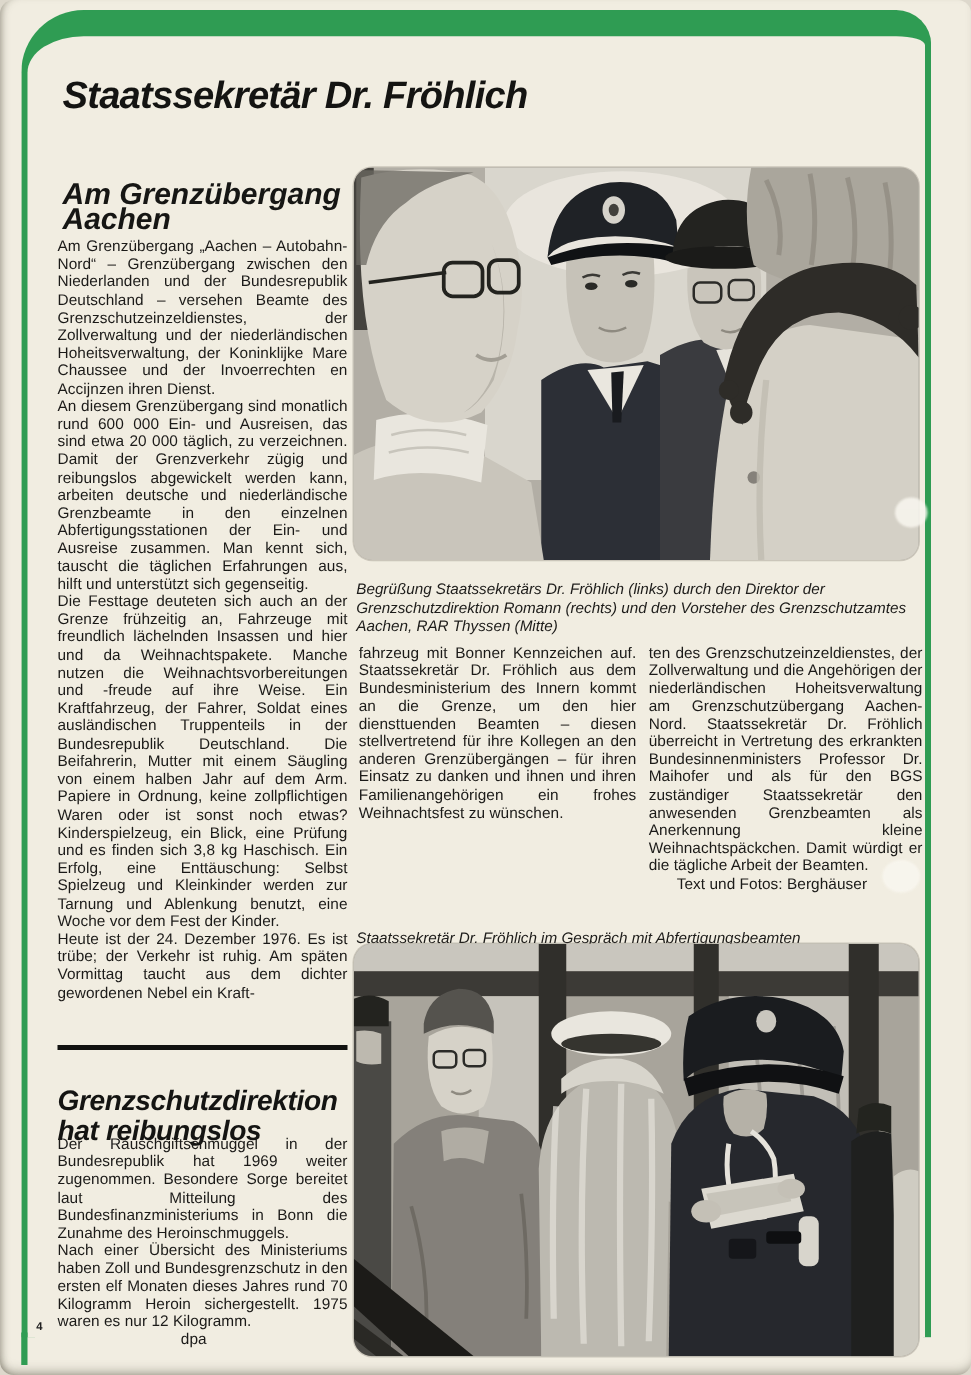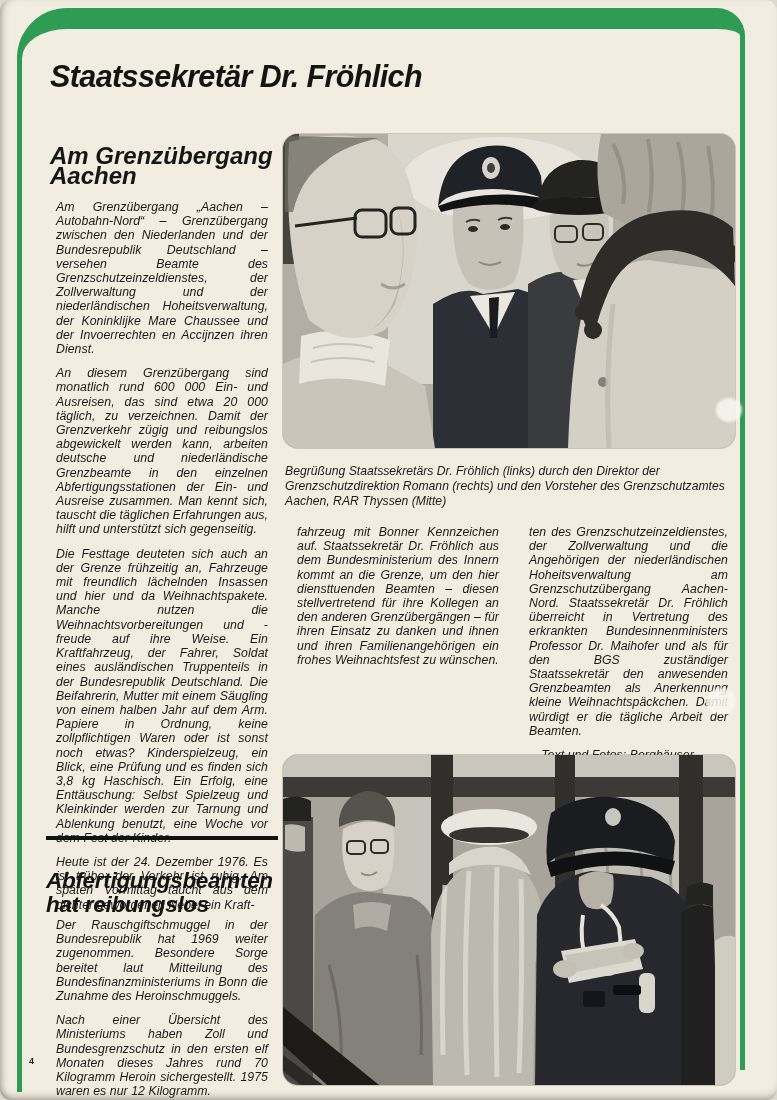--- a/index.html
+++ b/index.html
@@ -27,21 +27,21 @@
     position:absolute; left:50px; top:40px; width:560px;
     font-size:30.5px; line-height:32px; font-weight:bold; font-style:italic;
     letter-spacing:-0.6px; color:#141412;
   }
   .subhead {
     position:absolute; left:50px; top:126px; width:230px;
     font-size:24px; line-height:20px; font-weight:bold; font-style:italic;
     color:#161614;
   }
   .bodycol { position:absolute; font-size:12.3px; line-height:14.2px; text-align:justify; letter-spacing:0.05px; }
-  .bodycol p { margin:10px;font-style:italic; }
+  .bodycol p { margin:0; }
   .credit { text-align:center; padding-right:22px; }
   .caption { position:absolute; font-style:italic; font-size:12.2px; line-height:15px; color:#1d1c1a; }
   .rule2 { position:absolute; left:46px; top:836px; width:232px; height:4px; background:#121210; }
   .h2 {
     position:absolute; left:46px; top:850px; width:250px;
     font-size:22.5px; line-height:24.5px; font-weight:bold; font-style:italic;
     letter-spacing:-0.3px; color:#141412;
   }
   .dpa { text-align:center; padding-right:14px; }
   .pagenum { position:absolute; left:29px; top:1056px; font-size:9px; font-weight:bold; color:#222; }
@@ -151,20 +151,21 @@
 
   <div class="bodycol" id="col2">
     <p>fahrzeug mit Bonner Kennzeichen auf. Staatssekretär Dr. Fröhlich aus dem Bundesministerium des Innern kommt an die Grenze, um den hier diensttuenden Beamten – diesen stellvertretend für ihre Kollegen an den anderen Grenzübergängen – für ihren Einsatz zu danken und ihnen und ihren Familienangehörigen ein frohes Weihnachtsfest zu wünschen.</p>
   </div>
 
   <div class="bodycol" id="col3">
     <p>ten des Grenzschutzeinzeldienstes, der Zollverwaltung und die Angehörigen der niederländischen Hoheitsverwaltung am Grenzschutzübergang Aachen-Nord. Staatssekretär Dr. Fröhlich überreicht in Vertretung des erkrankten Bundesinnenministers Professor Dr. Maihofer und als für den BGS zuständiger Staatssekretär den anwesenden Grenzbeamten als Anerkennung kleine Weihnachtspäckchen. Damit würdigt er die tägliche Arbeit der Beamten.</p>
     <p class="credit">Text und Fotos: Berghäuser</p>
   </div>
 
+  <p class="caption" id="caption2">Staatssekretär Dr. Fröhlich im Gespräch mit Abfertigungsbeamten</p>
 
   <div class="photo" id="photo2">
     <svg width="452" height="330" viewBox="0 0 452 330">
       <rect x="0" y="0" width="452" height="330" fill="#a8a49b"></rect>
       <rect x="0" y="0" width="452" height="22" fill="#c9c6be"></rect>
       <rect x="0" y="22" width="452" height="20" fill="#3c3a36"></rect>
 
       <g>
         <rect x="100" y="42" width="52" height="220" fill="#c6c3bb"></rect>
         <rect x="300" y="42" width="96" height="230" fill="#c2bfb7"></rect>
@@ -225,21 +226,21 @@
 
       <g>
         <polygon points="0,252 96,330 44,330 0,290" fill="#1c1b18"></polygon>
         <polygon points="0,300 40,330 18,330 0,316" fill="#2a2925"></polygon>
       </g>
     </svg>
   </div>
 
   <div class="rule2"></div>
   <h2 class="h2">
-    <span>Abfertigungsbeamten</span><br>
+    <span>Grenzschutzdirektion</span><br>
     <span>hat reibungslos</span>
   </h2>
   <div class="bodycol" id="col-a2">
     <p>Der Rauschgiftschmuggel in der Bundesrepublik hat 1969 weiter zugenommen. Besondere Sorge bereitet laut Mitteilung des Bundesfinanzministeriums in Bonn die Zunahme des Heroinschmuggels.</p>
     <p>Nach einer Übersicht des Ministeriums haben Zoll und Bundesgrenzschutz in den ersten elf Monaten dieses Jahres rund 70 Kilogramm Heroin sichergestellt. 1975 waren es nur 12 Kilogramm.</p>
     <p class="dpa">dpa</p>
   </div>
 
   <div class="pagenum">4</div>
 

